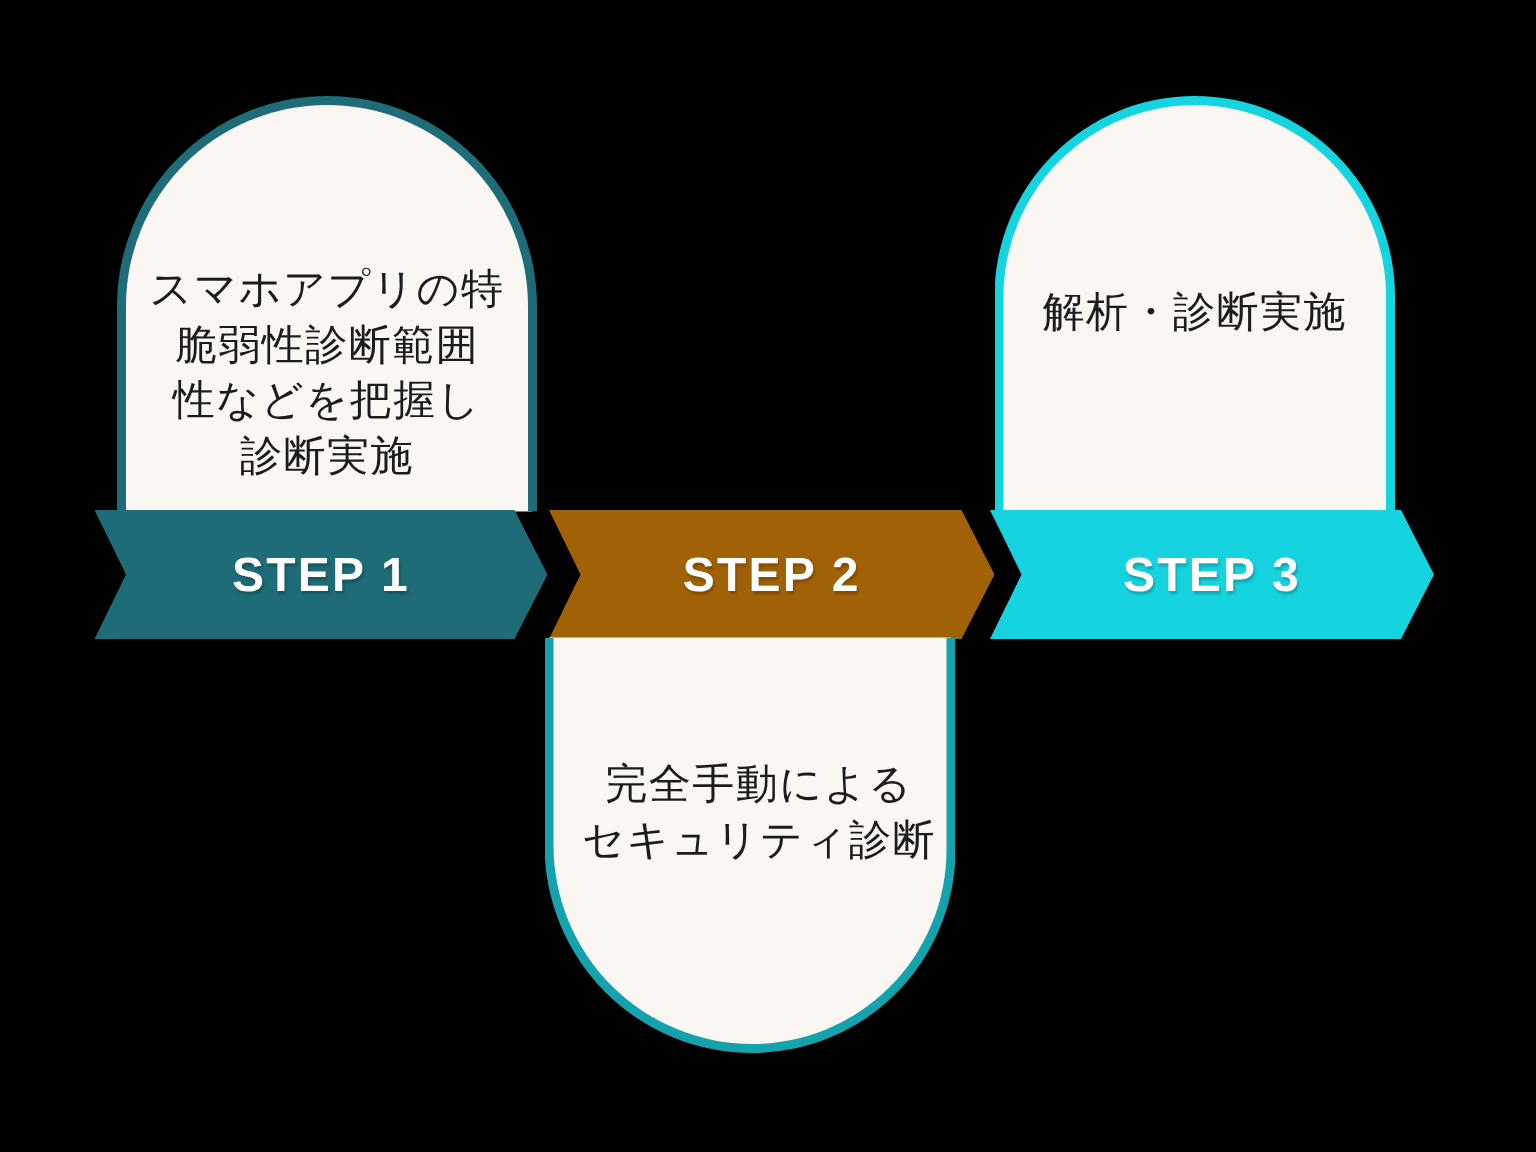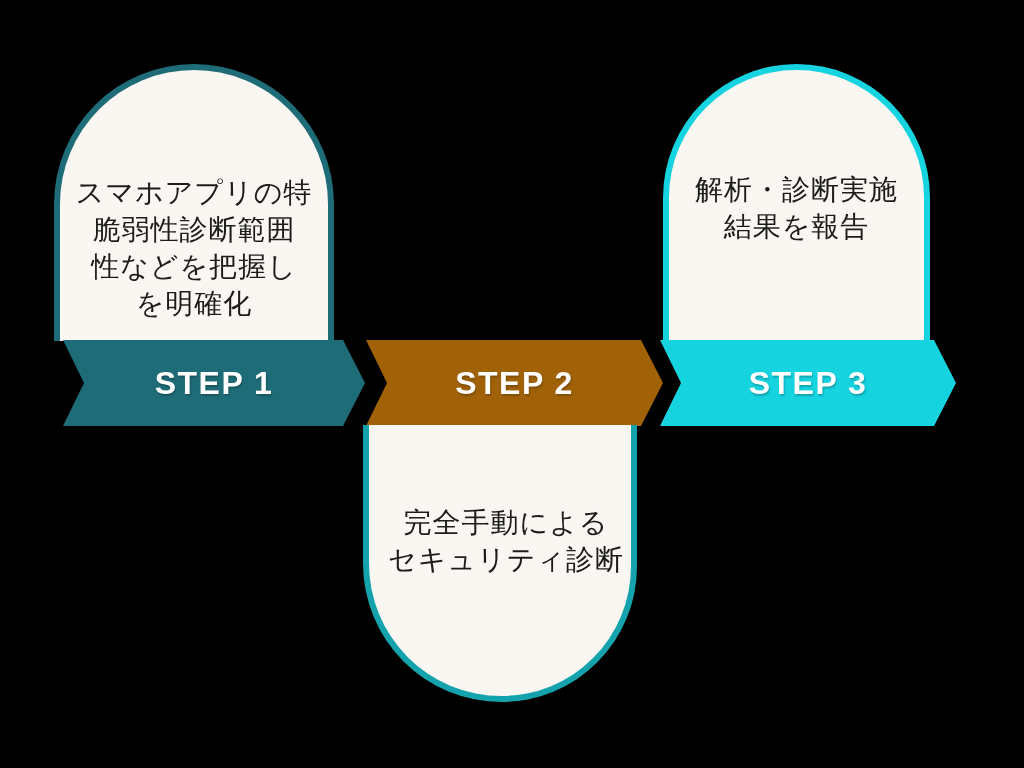--- a/index.html
+++ b/index.html
@@ -4,21 +4,21 @@
 <style>
   html,body{margin:0;padding:0;background:#000;}
   .canvas{
     position:relative;width:1024px;height:768px;background:#000000;
     overflow:hidden;font-family:"Liberation Sans",sans-serif;
   }
   .dome{
     position:absolute;box-sizing:border-box;border:6px solid #1E6C77;
     background:#FAF6F2;display:flex;align-items:center;justify-content:center;
   }
-  .dome1{left:54px;top:64px;width:280px;height:277px;border-radius:140px 140px 0 0;border-bottom:none;}
+  .dome1{left:78px;top:64px;width:280px;height:277px;border-radius:140px 140px 0 0;border-bottom:none;}
   .dome2{left:363px;top:425px;width:274px;height:277px;border-radius:0 0 137px 140px;border-top:none;}
   .dome3{left:663px;top:64px;width:267px;height:277px;border-radius:134px 134px 0 0;border-bottom:none;}
   .desc{width:100%;text-align:center;}
   .dome1 .desc{transform:translateY(42px);}
   .dome2 .desc{transform:translateY(-20px);padding-left:12px;}
   .dome3 .desc{transform:translateY(2px);}
   .jp-line{
     font-size:28px;line-height:37px;color:#1C1C1C;font-weight:500;
     letter-spacing:1px;white-space:nowrap;
   }
@@ -39,21 +39,21 @@
 <body>
 
 <div class="canvas">
 
   <section>
     <div class="dome dome1" style="border-color: rgb(30, 108, 119); background-color: rgb(250, 246, 242);">
       <div class="desc">
         <div class="jp-line">スマホアプリの特</div>
         <div class="jp-line">脆弱性診断範囲</div>
         <div class="jp-line">性などを把握し</div>
-        <div class="jp-line">を明確化</div>
+        <div class="jp-line">診断実施</div>
       </div>
     </div>
     <div class="banner banner1" style="background-color: rgb(30, 108, 119);">
       <span class="step-label">STEP 1</span>
     </div>
   </section>
 
   <section>
     <div class="banner banner2" style="background-color: #a16207;">
       <span class="step-label">STEP 2</span>
@@ -63,21 +63,20 @@
         <div class="jp-line">完全手動による</div>
         <div class="jp-line">セキュリティ診断</div>
       </div>
     </div>
   </section>
 
   <section>
     <div class="dome dome3" style="border-color: rgb(22, 211, 224); background-color: rgb(250, 246, 242); justify-content: flex-end;">
       <div class="desc">
         <div class="jp-line">解析・診断実施</div>
-        <div class="jp-line">結果を報告</div>
       </div>
     </div>
     <div class="banner banner3" style="background-color: rgb(22, 211, 224);">
       <span class="step-label">STEP 3</span>
     </div>
   </section>
 
 </div>
 
 </body></html>

